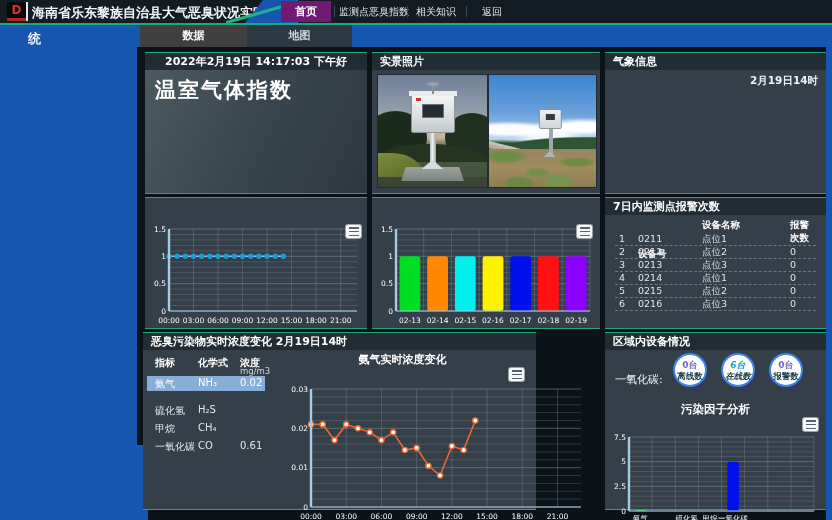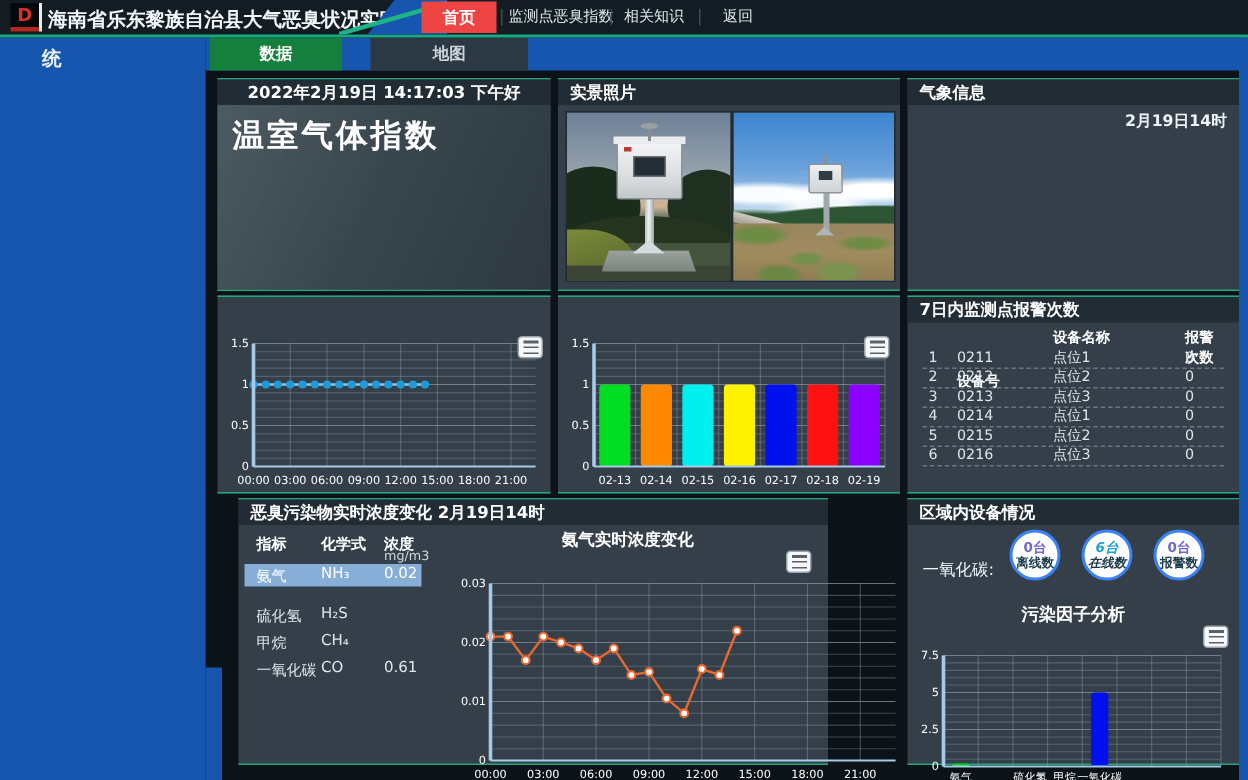--- a/index.html
+++ b/index.html
@@ -9,55 +9,55 @@
   .topbar{position:absolute;left:0;top:0;width:832px;height:23px;background:#131c22;
           border-bottom:2px solid #17a97f;z-index:6;}
   .logo{position:absolute;left:7px;top:2px;width:19px;height:19px;background:#05090c;
         border-right:2px solid #e8eaeb;}
   .logo-d{display:block;text-align:center;font-size:12px;font-weight:bold;color:#d8322a;line-height:16px;}
   .logo i{display:block;height:3px;background:#b32722;}
   .app-title{position:absolute;left:32px;top:4px;font-size:13px;font-weight:bold;color:#f2f6f8;white-space:nowrap;}
   .slash{position:absolute;left:226px;top:0;width:72px;height:23px;overflow:hidden;}
   .sl-b{position:absolute;left:26px;top:-6px;width:66px;height:40px;background:#1656ae;transform:skewX(-38deg);}
   .sl-g{position:absolute;left:-4px;top:10px;width:86px;height:3px;background:#1db389;border-radius:2px;transform:rotate(-16deg);}
-  .nav-home{position:absolute;left:281px;top:1px;width:50px;height:21px;background:#ef4444;color:#fff;
+  .nav-home{position:absolute;left:281px;top:1px;width:50px;height:21px;background:#701a75;color:#fff;
             font-size:11px;font-weight:bold;text-align:center;line-height:21px;cursor:pointer;}
   .nav-item{position:absolute;top:1px;height:21px;color:#dfe7ec;font-size:10px;line-height:21px;
             text-align:center;cursor:pointer;white-space:nowrap;}
   .n2{left:339px;width:66px;}
   .n3{left:413px;width:46px;}
   .n4{left:478px;width:28px;}
   .nsep{position:absolute;top:6px;width:1px;height:11px;background:#3c4a55;}
   .s1{left:334px;}.s2{left:407px;}.s3{left:466px;}
   
   .sidebar{position:absolute;left:0;top:25px;width:137px;height:495px;background:#1656ae;}
   .side-char{position:absolute;left:28px;top:5px;font-size:13px;font-weight:bold;color:#eaf2fa;}
   .side-patch{position:absolute;left:137px;top:445px;width:11px;height:75px;background:#1656ae;}
   .right-strip{position:absolute;left:826px;top:25px;width:6px;height:495px;background:#1656ae;}
   .top-blue{position:absolute;left:137px;top:25px;width:695px;height:22px;background:#1656ae;}
   .tab{position:absolute;top:25px;height:22px;font-size:11px;font-weight:bold;text-align:center;
        line-height:22px;cursor:pointer;}
-  .tab-data{left:140px;width:88px;background:#15803d;color:#fff;}
+  .tab-data{left:140px;width:107px;background:#404040;color:#fff;}
   .tab-map{left:247px;width:105px;background:#2c3942;color:#ccd5da;}
   
   .panel{position:absolute;background:#353f49;border-top:1px solid #25a57c;border-bottom:1px solid #25a57c;}
   .ph{height:17px;background:#222c34;color:#fff;font-size:11px;font-weight:bold;line-height:17px;
       padding:0 8px;white-space:nowrap;overflow:hidden;}
   .ph.center{text-align:center;}
   .pA{left:145px;top:52px;width:222px;height:140px;}
   .pA-body{position:absolute;left:0;top:17px;right:0;bottom:0;
            background:linear-gradient(115deg,#4c5b61 0%,#3a474e 45%,#2d3840 100%);}
   .pA-title{position:absolute;left:10px;top:6px;font-size:21px;font-weight:bold;color:#fff;letter-spacing:2px;}
   .pB{left:372px;top:52px;width:228px;height:140px;}
   .pC{left:605px;top:52px;width:221px;height:140px;}
   .pC-time{position:absolute;right:8px;top:21px;font-size:10.5px;font-weight:bold;color:#eef2f5;text-align:right;}
   .pD{left:145px;top:197px;width:222px;height:130px;}
   .pE{left:372px;top:197px;width:228px;height:130px;}
   .pF{left:605px;top:197px;width:221px;height:130px;}
-  .pG{left:159px;top:332px;width:393px;height:176px;}
+  .pG{left:143px;top:332px;width:393px;height:176px;}
   .pH{left:605px;top:332px;width:221px;height:176px;}
   
   .photo{position:absolute;top:21px;height:112px;overflow:hidden;border:1px solid #232b31;}
   .photo1{left:5px;width:109px;}
   .photo2{left:116px;width:107px;}
   .photo i,.photo b{position:absolute;display:block;}
   .p1sky{left:0;top:0;width:100%;height:100%;
     background:linear-gradient(180deg,#6e8097 0%,#93a0ab 34%,#bdb6a6 48%,#cdb493 56%,#7e8272 61%,#55624c 65%,#44543d 70%);}
   .p1tl{left:-14px;bottom:20%;width:58%;height:48%;border-radius:50%;background:#1c2c1c;}
   .p1tr{right:-12px;bottom:22%;width:50%;height:44%;border-radius:50%;background:#203020;}

